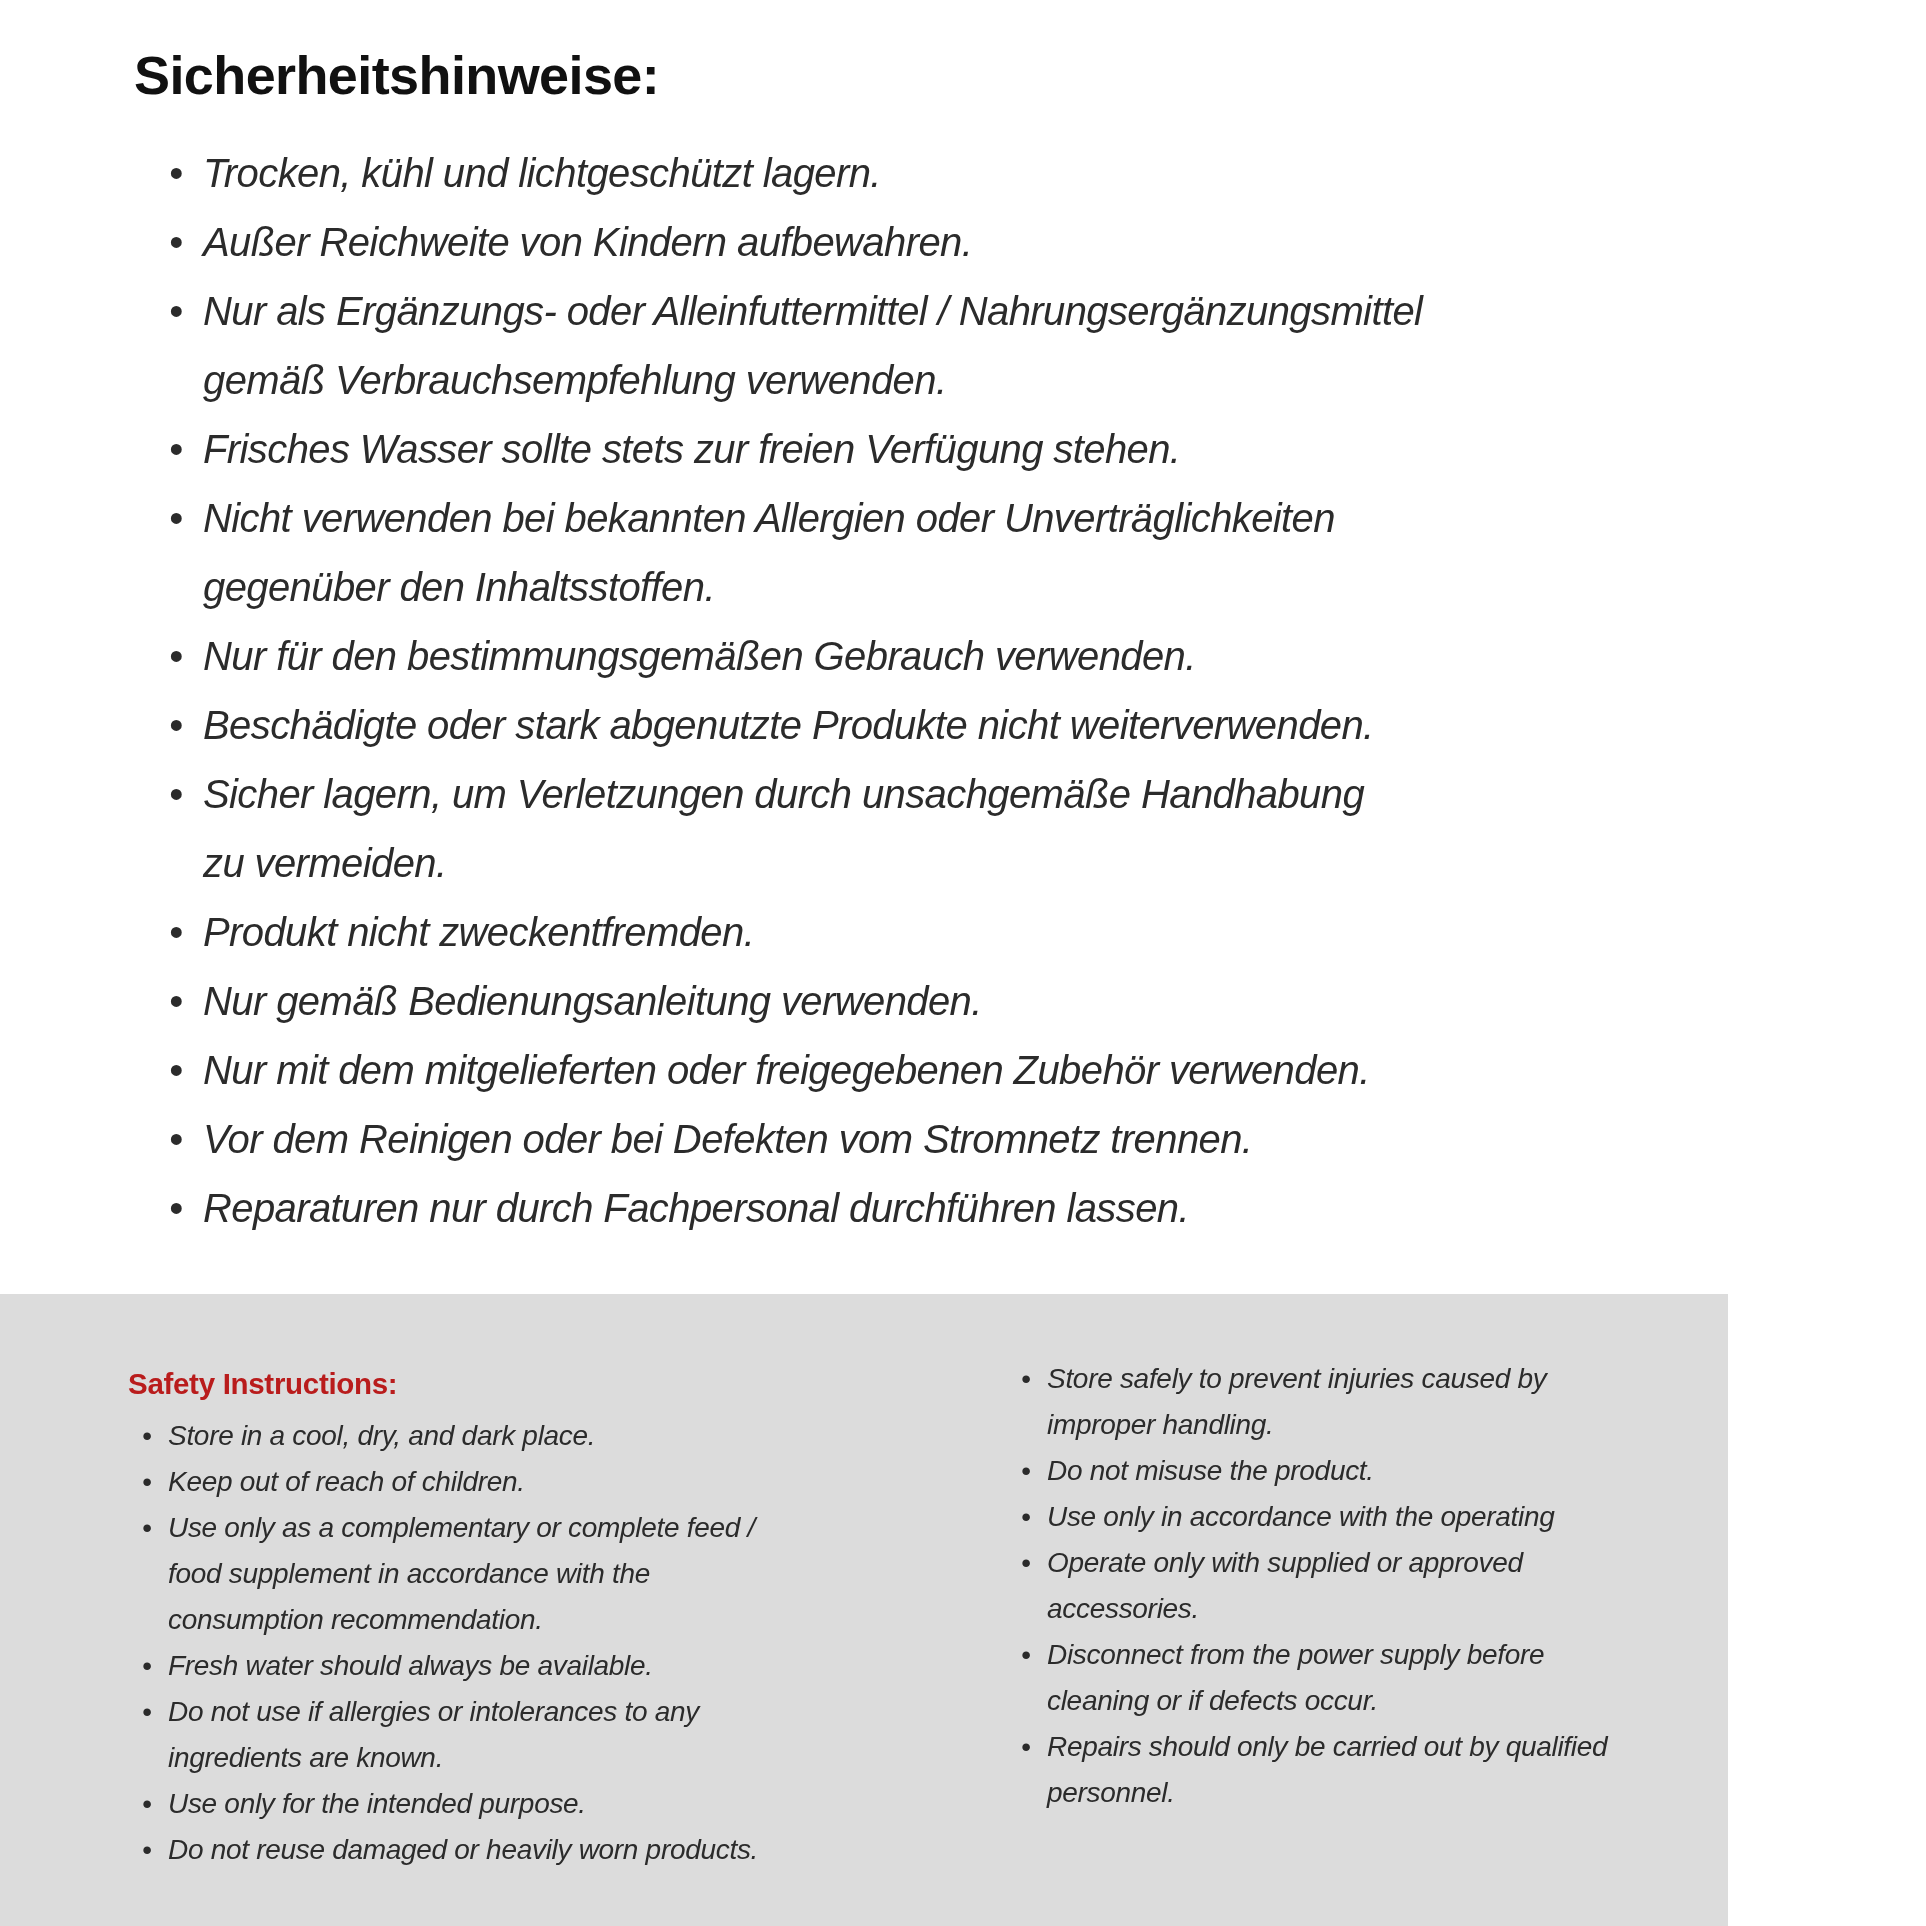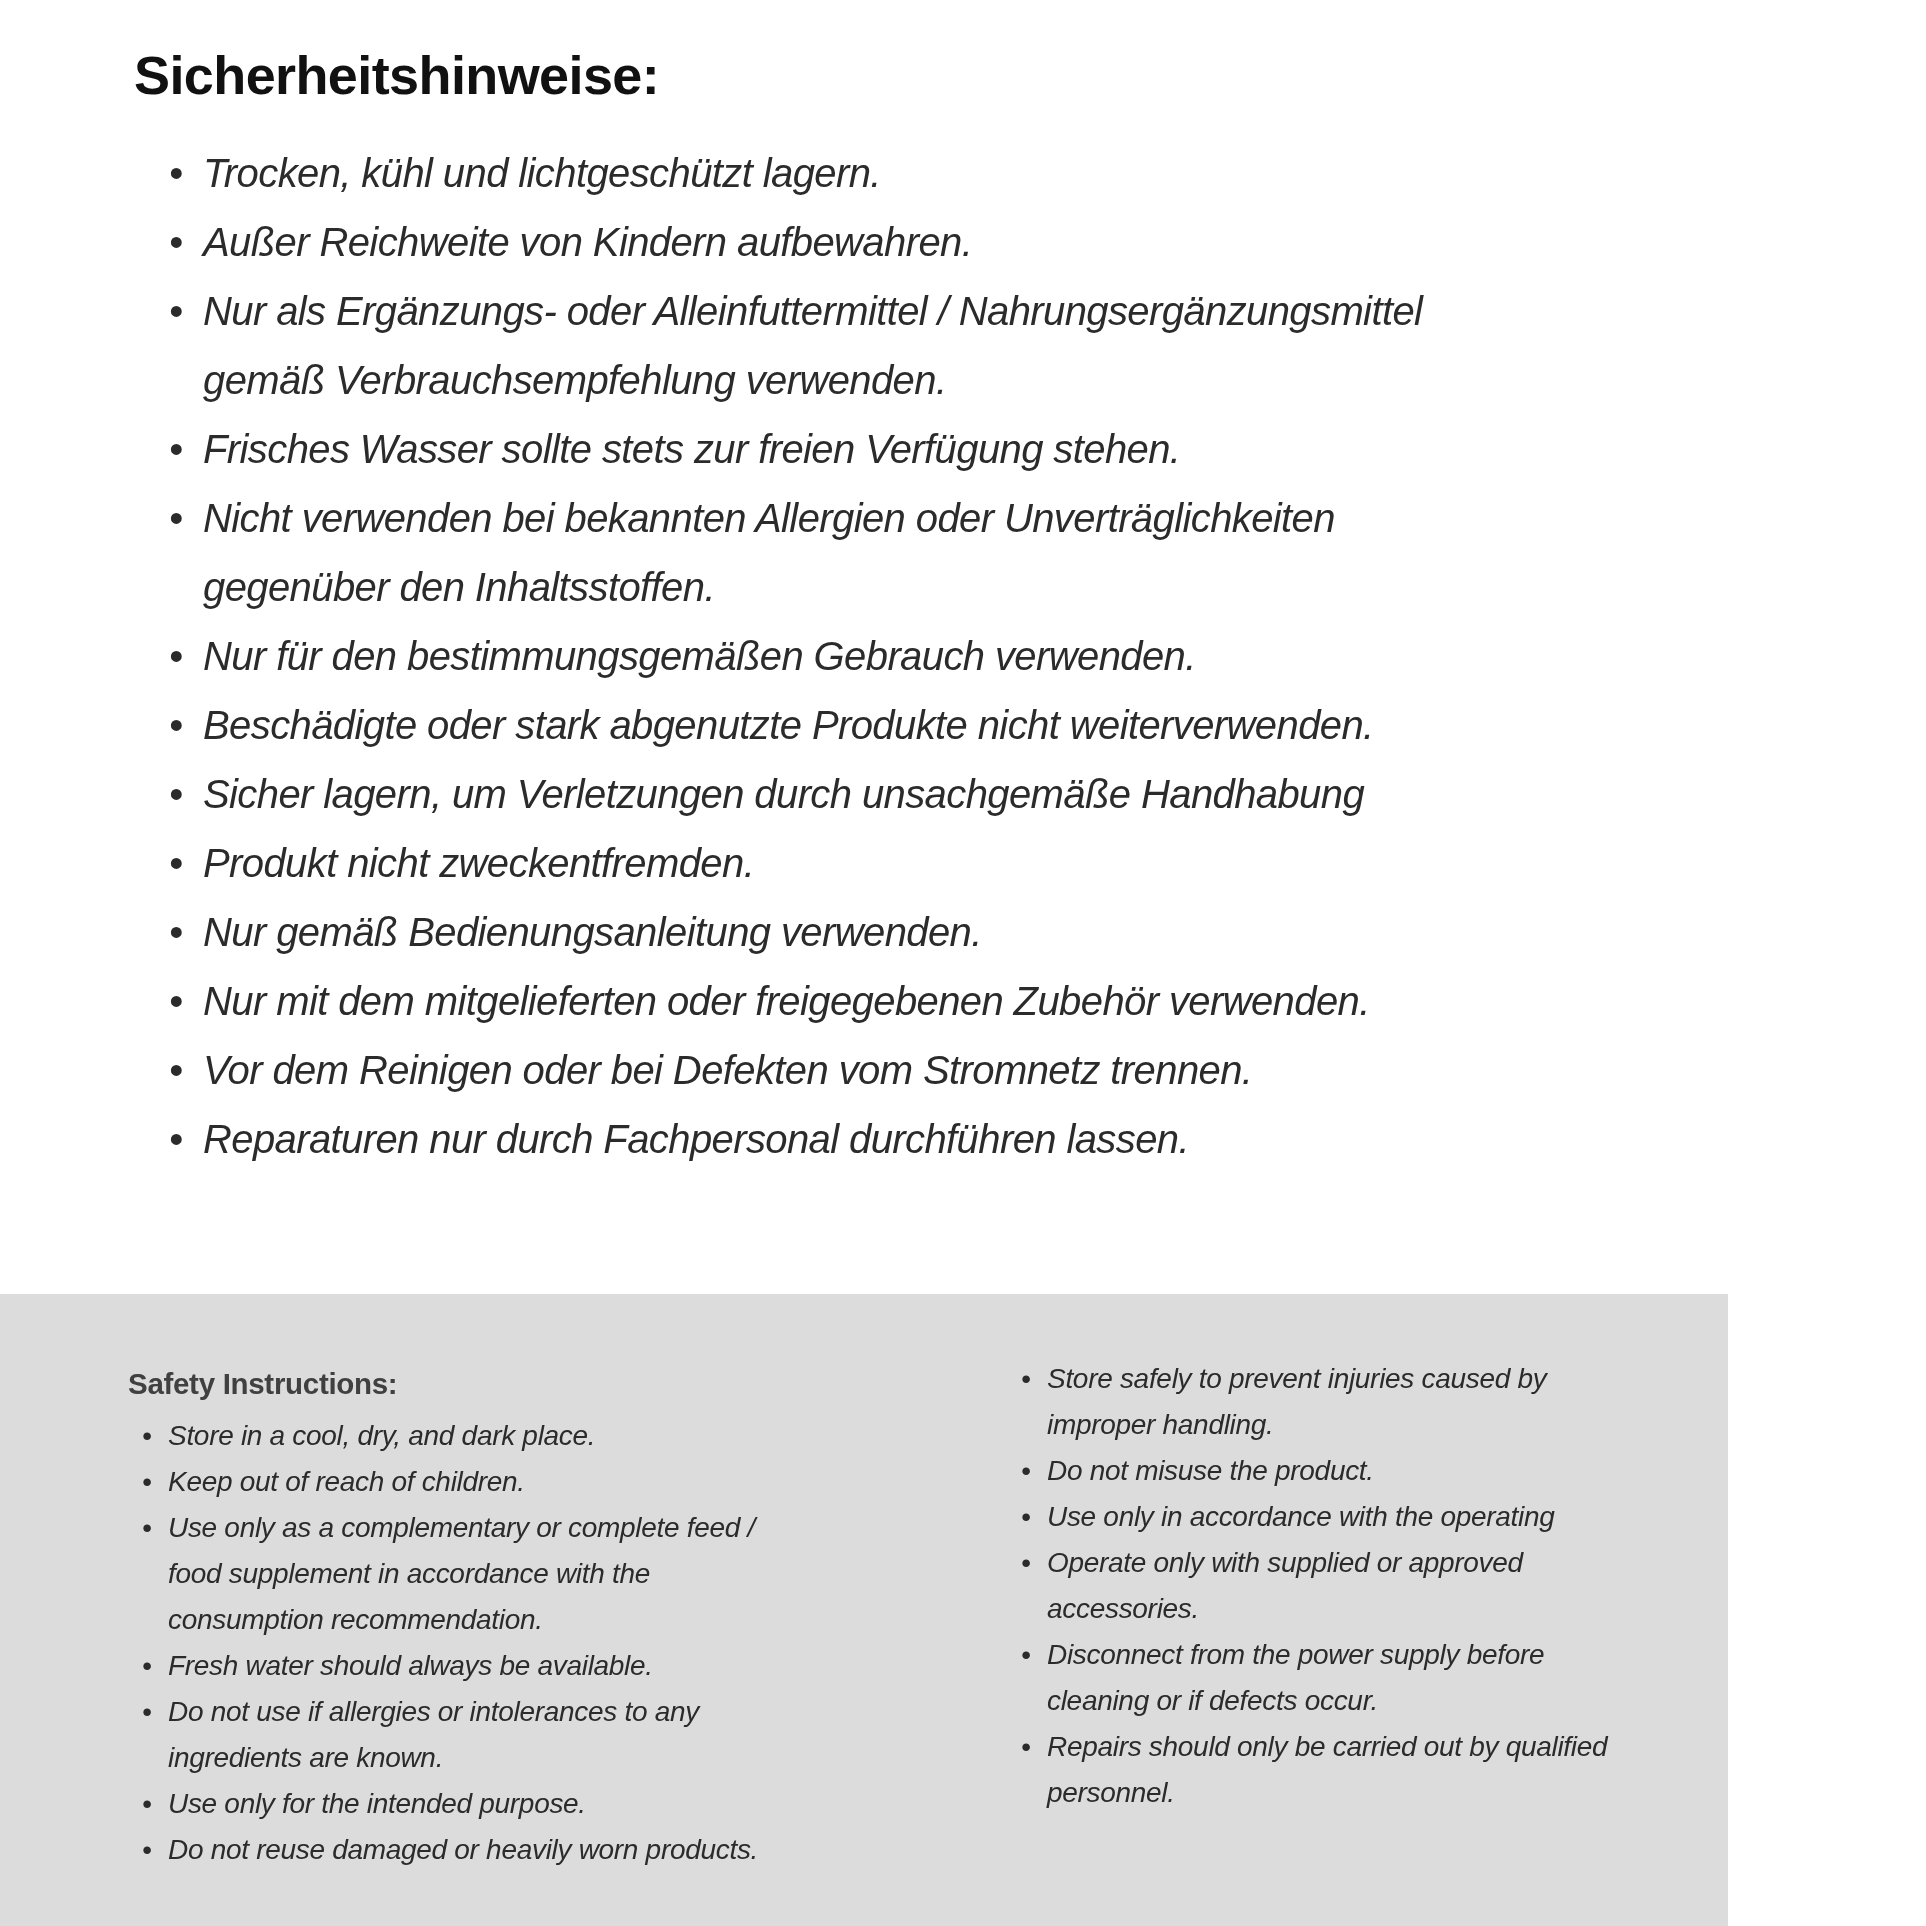--- a/index.html
+++ b/index.html
@@ -36,21 +36,21 @@
     position:absolute;left:0;top:1294px;
     width:1926px;height:632px;
     background:#dcdcdc;
   }
   .en-col{position:absolute;}
   .en-col.left{left:128px;top:69px;width:860px;}
   .en-col.right{left:1021px;top:62px;width:873px;}
   .en-heading{
     margin:0 0 9px 0;
     font-size:29.5px;line-height:41px;
-    font-weight:700;color:#404040;
+    font-weight:700;color:#b91c1c;
     letter-spacing:-0.3px;
   }
   .en-col ul.bullet-list li{
     position:relative;
     padding-left:40px;
     font-size:28px;line-height:46px;
     color:#2b2b2b;letter-spacing:-0.3px;
     white-space:nowrap;
   }
   .en-col ul.bullet-list li::before{
@@ -88,20 +88,21 @@
           <div class="ln">gegenüber den Inhaltsstoffen.</div>
         </li>
         <li>
           <div class="ln">Nur für den bestimmungsgemäßen Gebrauch verwenden.</div>
         </li>
         <li>
           <div class="ln">Beschädigte oder stark abgenutzte Produkte nicht weiterverwenden.</div>
         </li>
         <li>
           <div class="ln">Sicher lagern, um Verletzungen durch unsachgemäße Handhabung</div>
+          <div class="ln">zu vermeiden.</div>
         </li>
         <li>
           <div class="ln">Produkt nicht zweckentfremden.</div>
         </li>
         <li>
           <div class="ln">Nur gemäß Bedienungsanleitung verwenden.</div>
         </li>
         <li>
           <div class="ln">Nur mit dem mitgelieferten oder freigegebenen Zubehör verwenden.</div>
         </li>

